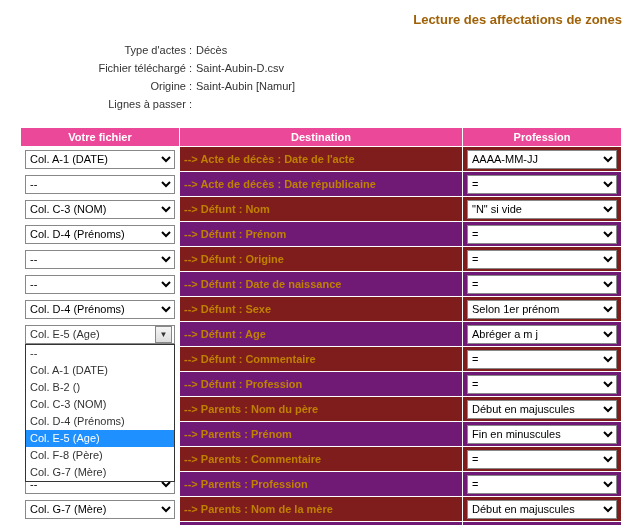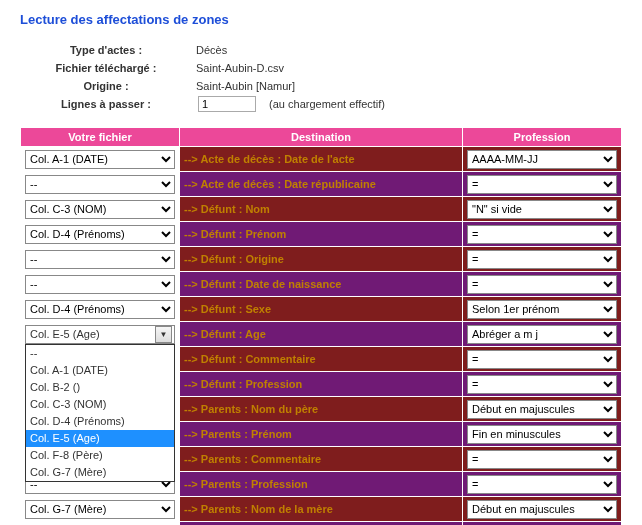--- a/index.html
+++ b/index.html
@@ -5,37 +5,37 @@
   body {
     margin: 0;
     padding: 10px 20px;
     font-family: Verdana, Arial, sans-serif;
     font-size: 11px;
     color: #333;
     background: #fff;
     width: 602px;
   }
   h2.page-title {
-    text-align: left;
+    text-align: right;
     font-size: 13px;
-    color: #1d4ed8;
+    color: #a16207;
     font-weight: bold;
     margin: 2px 0 14px 0;
   }
   .meta {
     margin: 0 0 14px 0;
   }
   .meta-row {
     display: flex;
     line-height: 18px;
   }
   .meta-label {
     width: 172px;
-    text-align: center;
-    font-weight: bold;
+    text-align: right;
+    font-weight: normal;
     padding-right: 2px;
   }
   .meta-value {
     padding-left: 2px;
   }
   .meta-input {
     width: 50px;
     font-size: 11px;
     font-family: inherit;
     padding: 1px 3px;
@@ -143,24 +143,20 @@
   <div class="meta-row">
     <div class="meta-label">Fichier téléchargé :</div>
     <div class="meta-value">Saint-Aubin-D.csv</div>
   </div>
   <div class="meta-row">
     <div class="meta-label">Origine :</div>
     <div class="meta-value">Saint-Aubin [Namur]</div>
   </div>
   <div class="meta-row">
     <div class="meta-label">Lignes à passer :</div>
-    <div class="meta-value">
-      <input class="meta-input" value="1" style="">
-      <span class="meta-hint">(au chargement effectif)</span>
-    </div>
   </div>
 </div>
 
 <table class="grid">
   <thead>
     <tr>
       <th>Votre fichier</th>
       <th>Destination</th>
       <th>Profession</th>
     </tr>

